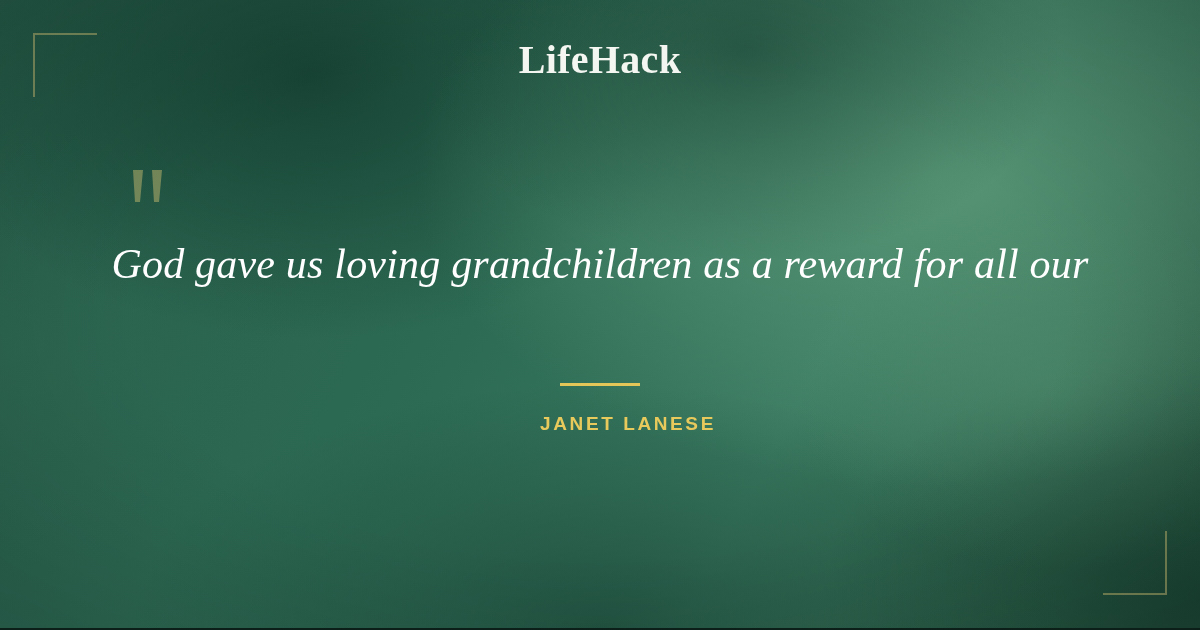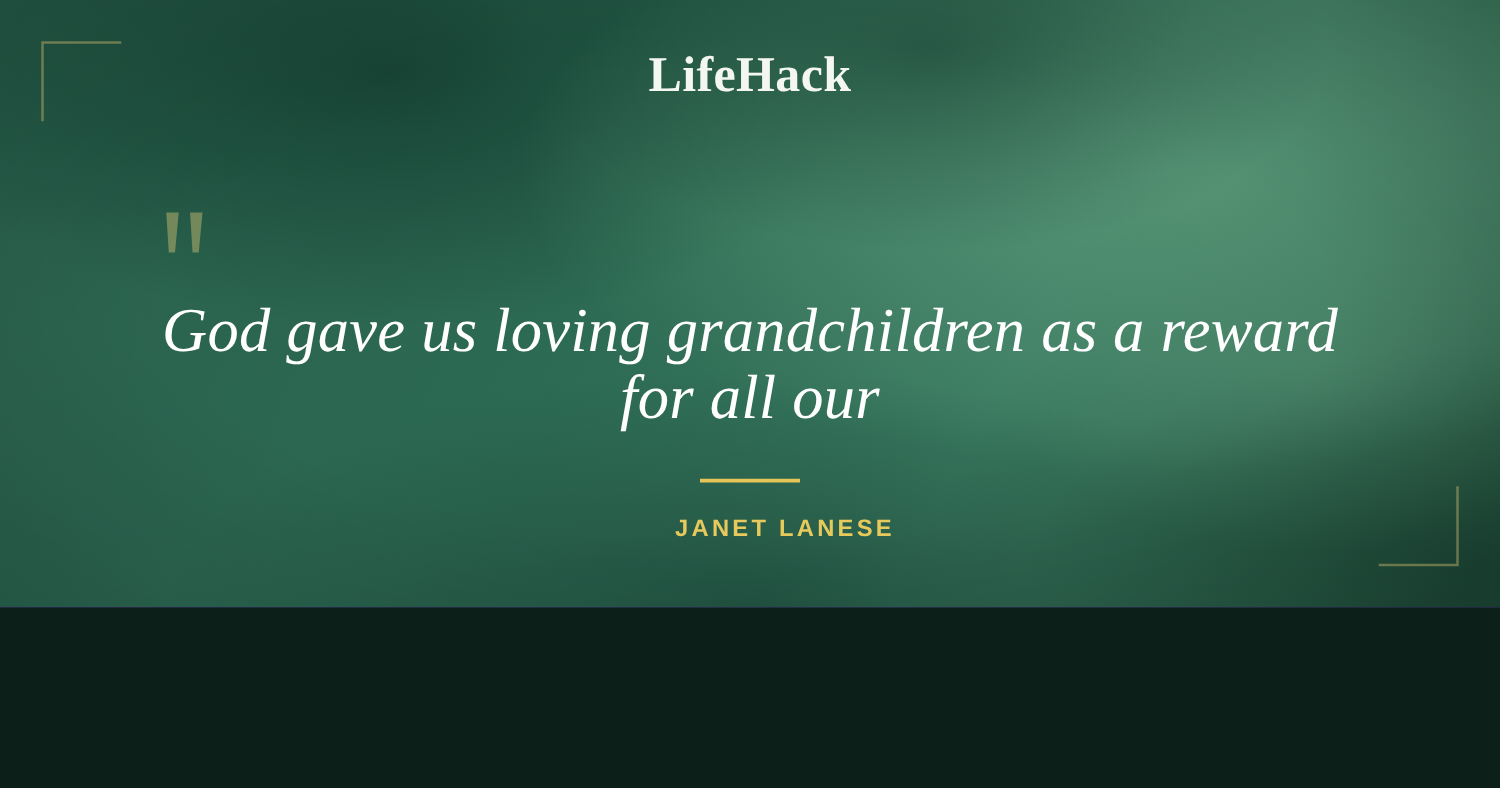--- a/index.html
+++ b/index.html
@@ -4,23 +4,23 @@
 <style>
   html, body {
     margin: 0;
     padding: 0;
     background: #0d1f19;
   }
 
   #card {
     position: relative;
     width: 1200px;
-    height: 486px;
+    height: 628px;
     overflow: hidden;
-    background-color: #6d28d9;
+    background-color: #701a75;
     font-family: "Liberation Sans", sans-serif;
   }
 
   
   .bg-layer {
     position: absolute;
     inset: 0;
     pointer-events: none;
   }
   .bg-base {
@@ -80,21 +80,21 @@
     position: absolute;
     top: 238px;
     left: 100px;
     width: 1000px;
     text-align: center;
   }
   .quote-text {
     margin: 0;
     font-family: "Liberation Serif", "DejaVu Serif", serif;
     font-style: italic;
-    font-size: 50px;
+    font-size: 42px;
     line-height: 53px;
     color: #ffffff;
     letter-spacing: 0.2px;
   }
 
   .divider {
     position: absolute;
     top: 383px;
     left: 50%;
     transform: translateX(-50%);

